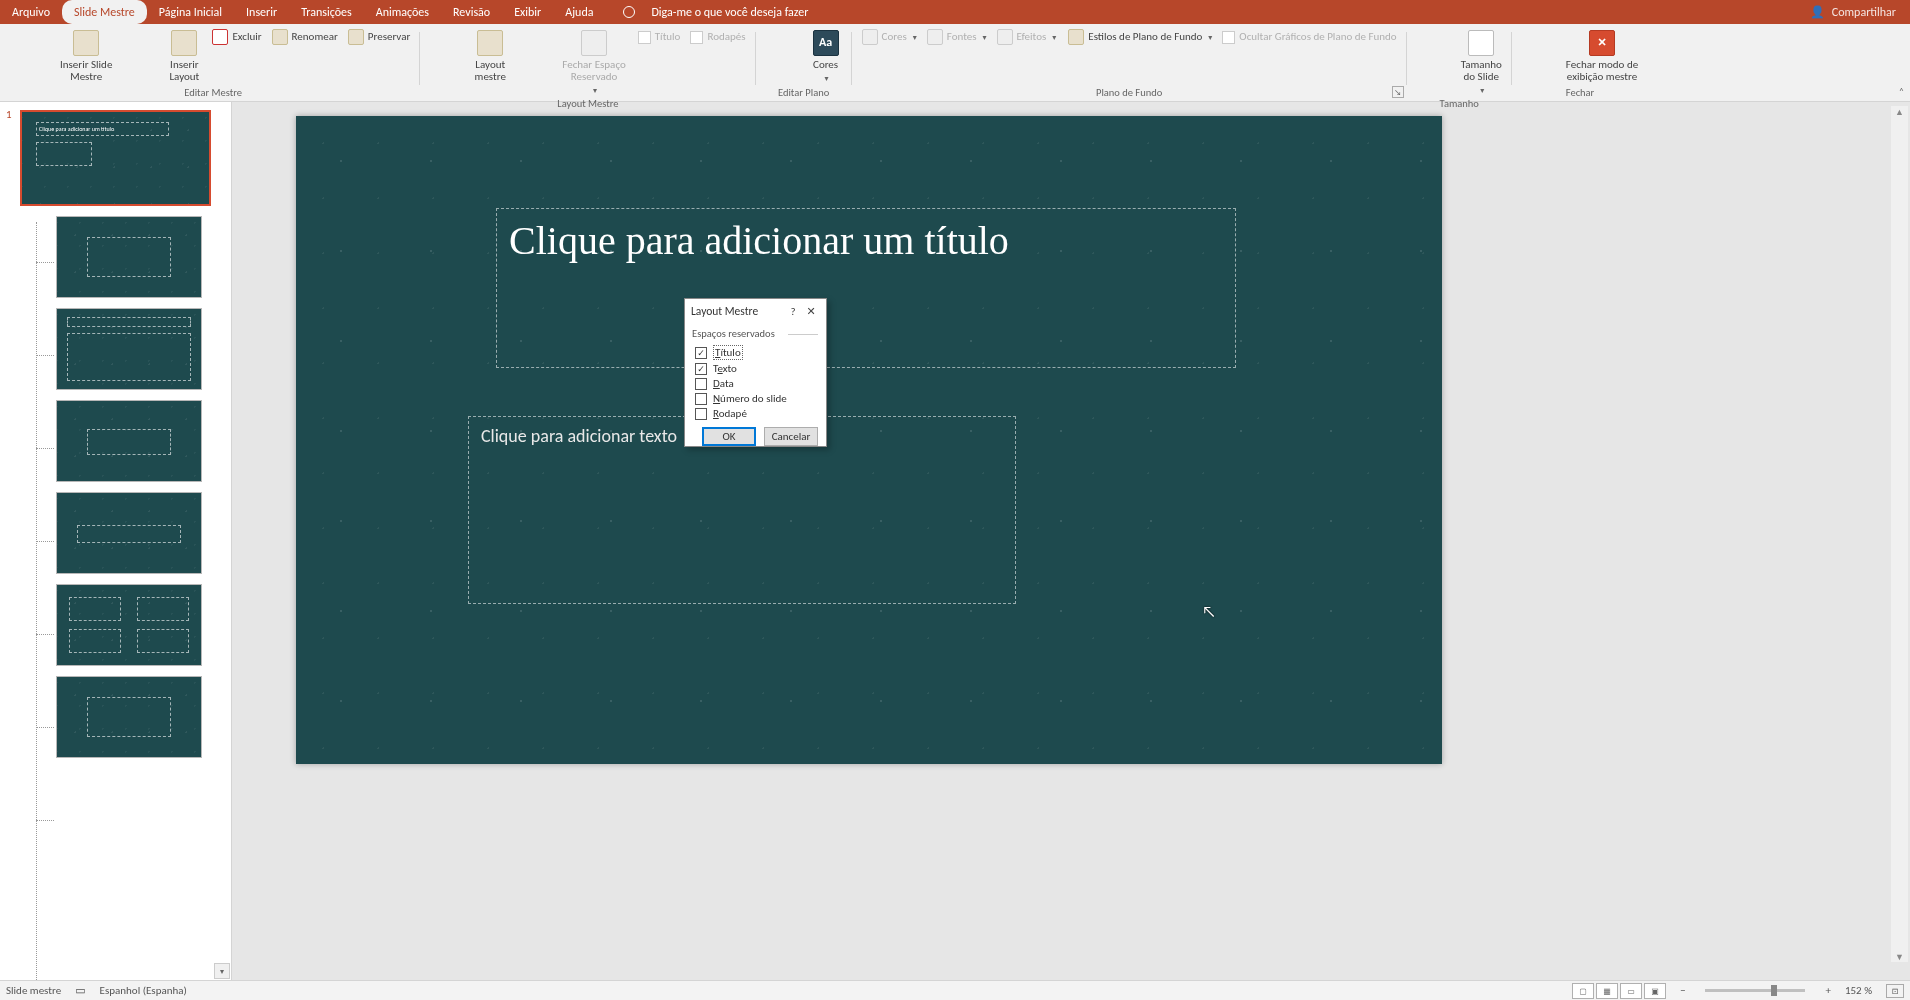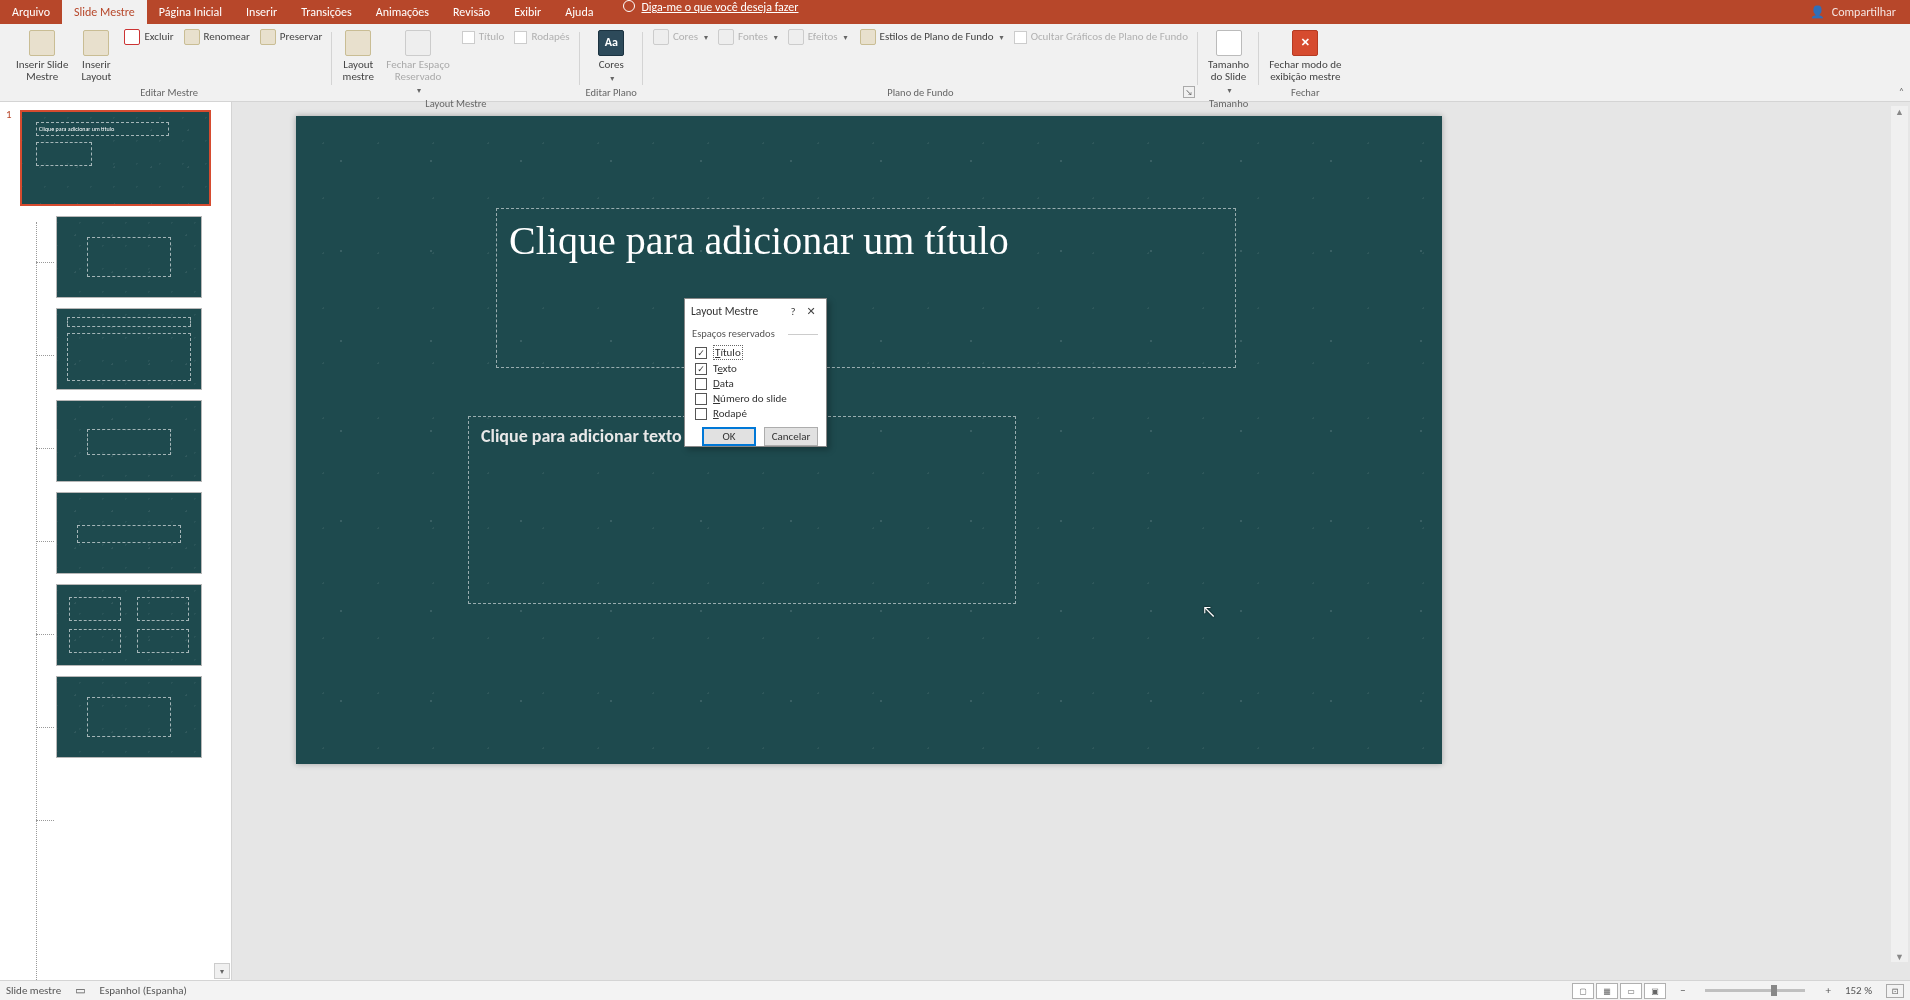--- a/index.html
+++ b/index.html
@@ -1,33 +1,33 @@
 <!DOCTYPE html>
 <html><head>
 <meta charset="utf-8">
 <style>
 * { margin: 0; padding: 0; box-sizing: border-box; font-family: "Segoe UI", Calibri, sans-serif; user-select: none; }
 body { background: #e6e6e6; overflow: hidden; width: 1910px; height: 1000px; }
 
 
 .tabs-bar { background: #b7472a; height: 24px; display: flex; align-items: stretch; color: #fff; font-size: 12px; }
-.tab { padding: 0 12px; display: flex; align-items: center; cursor: pointer; }
+.tab { padding: 0 12px; display: flex; align-items: center; cursor: pointer; border-radius: 10px; }
 .tab.active { background: #f1f1f1; color: #b7472a; }
-.tell-me { display: flex; gap: 6px; padding: 0 12px; margin-left: 6px; text-decoration: underline; }
+.tell-me { display: flex; align-items: center; gap: 16px; padding: 0 12px; margin-left: 6px; }
 .tell-me .bulb { width: 12px; height: 12px; border: 1px solid #fff; border-radius: 50%; position: relative; }
 .tabs-spacer { flex: 1; }
 .share { padding: 0 14px; display: flex; align-items: center; gap: 6px; opacity: .85; }
 
 
 .ribbon { background: #f1f1f1; height: 78px; border-bottom: 1px solid #d4d4d4; display: flex; padding: 2px 6px 0; position: relative; }
 .group { display: flex; flex-direction: column; align-items: center; padding: 0 6px; position: relative; }
 .group .items { flex: 1; display: flex; align-items: flex-start; gap: 4px; padding-top: 2px; }
 .group .label { font-size: 10.5px; color: #666; padding-bottom: 2px; text-align: center; }
 .group.sep::after { content: ""; position: absolute; right: 0; top: 6px; bottom: 16px; width: 1px; background: #d4d4d4; }
-.big-btn { display: flex; flex-direction: column; align-items: center; justify-content: flex-end; gap: 3px; font-size: 11px; color: #444; padding: 2px 4px; cursor: pointer; line-height: 1.1; text-align: center; min-width: 40px; }
+.big-btn { display: flex; flex-direction: column; align-items: center; justify-content: flex-end; gap: 3px; font-size: 11px; color: #444; padding: 2px 4px; cursor: pointer; line-height: 1.1; text-align: center; min-width: 40px; margin-left: 44px; }
 .big-btn .ico { width: 26px; height: 26px; background: #e8e0cd; border: 1px solid #c9bd94; border-radius: 2px; position: relative; }
 .big-btn.disabled { color: #aaa; }
 .big-btn .ico.theme { background: #2d4a5a; border-color: #1b3240; }
 .big-btn .ico.theme::after { content: "Aa"; position: absolute; inset: 0; display: flex; align-items: center; justify-content: center; color: #fff; font-size: 12px; font-weight: bold; }
 .big-btn .ico.close { background: #d64b2f; border-color: #b53a22; }
 .big-btn .ico.close::after { content: "✕"; position: absolute; inset: 0; display: flex; align-items: center; justify-content: center; color: #fff; font-weight: bold; }
 .big-btn .ico.size { background: #fff; border-color: #bbb; }
 .stack { display: flex; flex-direction: row; gap: 2px; }
 .small-btn { display: flex; align-items: center; gap: 4px; font-size: 11px; color: #444; padding: 0 4px; height: 18px; line-height: 18px; cursor: pointer; }
 .small-btn.disabled { color: #b0b0b0; }
@@ -59,21 +59,21 @@
 .t-text-s { left: 14px; top: 30px; width: 56px; height: 24px; }
 .speckle { background-image: radial-gradient(rgba(255,255,255,.08) 1px, transparent 1px), radial-gradient(rgba(255,255,255,.05) 1px, transparent 1px); background-size: 37px 37px, 23px 23px; background-position: 0 0, 11px 17px; }
 .thumb-scroller { position: absolute; right: 1px; bottom: 1px; width: 16px; height: 16px; background: #f0f0f0; border: 1px solid #ccc; font-size: 8px; display: flex; align-items: center; justify-content: center; color: #666; }
 
 
 .canvas-area { flex: 1; position: relative; overflow: hidden; }
 .slide { position: absolute; left: 64px; top: 14px; width: 1146px; height: 648px; background: #1e4a4e; box-shadow: 0 0 6px rgba(0,0,0,.3); }
 .slide.speckle { background-image: radial-gradient(rgba(255,255,255,.12) 1px, transparent 1px), radial-gradient(rgba(255,255,255,.07) 1px, transparent 1px); background-size: 90px 90px, 55px 55px; }
 .placeholder { position: absolute; border: 1px dashed rgba(255,255,255,.55); display: flex; align-items: flex-start; padding: 8px 12px; color: #fff; }
 .ph-title { left: 200px; top: 92px; width: 740px; height: 160px; font-family: "Segoe Script", cursive; font-size: 40px; line-height: 1.2; }
-.ph-body { left: 172px; top: 300px; width: 548px; height: 188px; font-size: 18px; color: #e8e8e8; font-weight: bold; }
+.ph-body { left: 172px; top: 300px; width: 548px; height: 188px; font-size: 18px; color: #e8e8e8; }
 .canvas-scroll-v { position: absolute; right: 2px; top: 4px; bottom: 18px; width: 17px; background: #f0f0f0; }
 .canvas-scroll-v::before { content: "▲"; position: absolute; top: 0; left: 0; right: 0; text-align: center; font-size: 9px; color: #888; }
 .canvas-scroll-v::after { content: "▼"; position: absolute; bottom: 0; left: 0; right: 0; text-align: center; font-size: 9px; color: #888; }
 
 
 .dialog-overlay { position: absolute; inset: 0; pointer-events: none; }
 .dialog { position: absolute; left: 452px; top: 196px; width: 143px; background: #fff; border: 1px solid #888; box-shadow: 3px 3px 6px rgba(0,0,0,.25); pointer-events: auto; font-size: 11px; color: #333; }
 .dlg-titlebar { height: 24px; display: flex; align-items: center; padding: 0 6px; }
 .dlg-title { flex: 1; font-size: 11.5px; }
 .dlg-help, .dlg-close { width: 18px; text-align: center; cursor: pointer; color: #444; }

